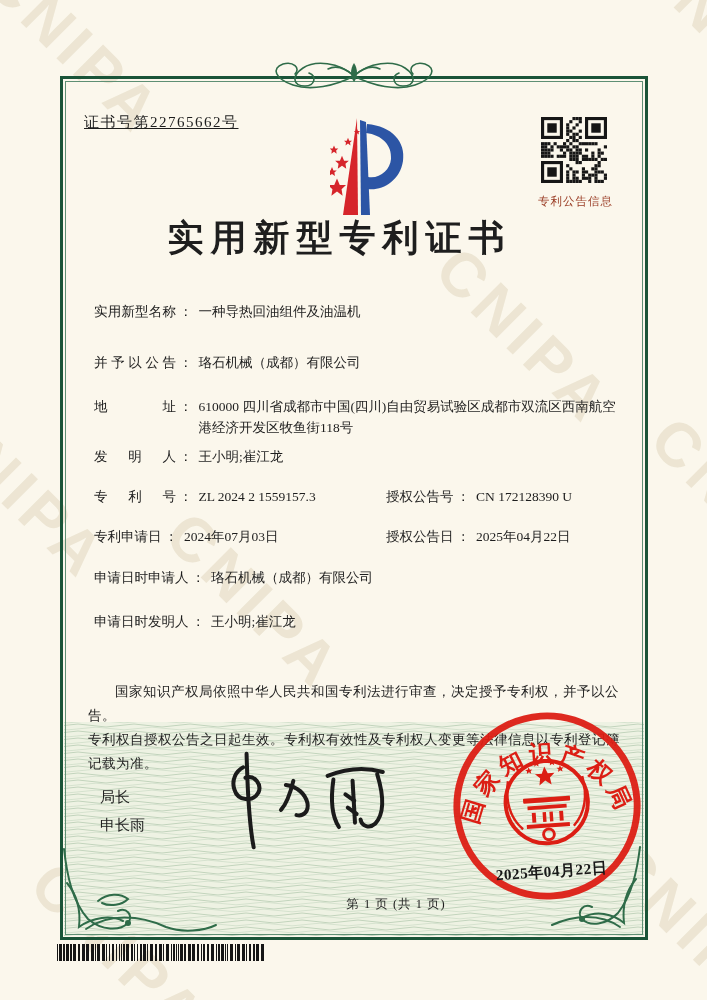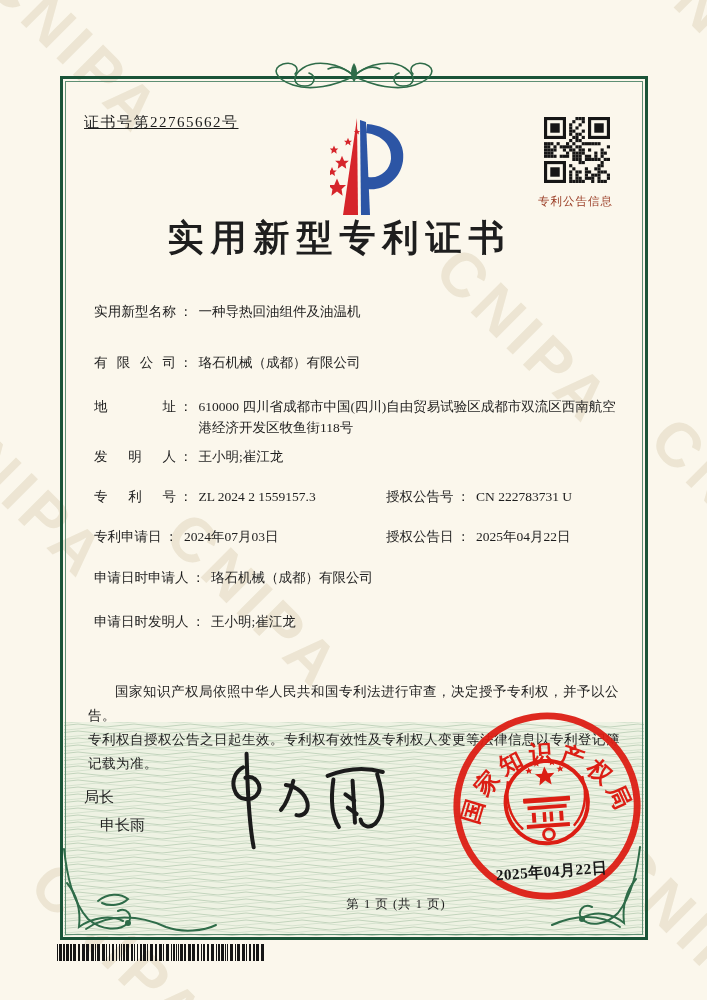--- a/index.html
+++ b/index.html
@@ -12,40 +12,40 @@
   
   .frame{position:absolute;left:60px;top:76px;width:588px;height:864px;
          border:3px solid #1a5438;box-sizing:border-box;z-index:1;}
   .frame-inner{position:absolute;inset:2px;border:1px solid #5e8f74;}
   
   .band{position:absolute;left:64px;top:722px;z-index:1;}
   .flourish{position:absolute;z-index:2;}
   
   .cert-no{position:absolute;left:84px;top:113px;font-size:15px;letter-spacing:1.5px;z-index:3;text-decoration:underline;}
   .logo{position:absolute;left:330px;top:112px;z-index:3;}
-  .qr-wrap{position:absolute;left:538px;top:117px;width:72px;text-align:right;z-index:3;font-family:Liberation Serif, serif;}
+  .qr-wrap{position:absolute;left:538px;top:117px;width:72px;text-align:center;z-index:3;font-family:Liberation Serif, serif;}
   .qr-label{margin-top:7px;font-size:11.5px;color:#993a22;letter-spacing:1px;white-space:nowrap;}
   .title{position:absolute;left:60px;top:214px;width:559px;text-align:center;
          font-size:36px;font-weight:700;letter-spacing:7px;z-index:3;}
   
   .field-row{position:absolute;left:94px;width:528px;display:flex;align-items:flex-start;
              font-size:13.5px;line-height:21px;z-index:3;}
   .lbl{flex:0 0 82px;width:82px;text-align:justify;text-align-last:justify;}
   .lbl-auto{flex:0 0 auto;width:auto;text-align-last:auto;}
   .colon{margin:0 6px 0 3px;flex:0 0 auto;}
   .val{flex:1 1 auto;}
   .val-narrow{max-width:436px;}
   .pair-left{flex:0 0 292px;display:flex;}
   .pair-right{flex:1 1 auto;display:flex;}
   
   .statement{position:absolute;left:88px;top:680px;width:534px;font-size:13.5px;
              line-height:24px;letter-spacing:0.5px;z-index:3;}
   .statement .ln1{text-indent:2em;}
   
-  .sig-title{position:absolute;left:84px;top:788px;font-size:15px;
+  .sig-title{position:absolute;left:100px;top:788px;font-size:15px;
              font-family:Liberation Mono, monospace;z-index:3;}
   .sig-name{position:absolute;left:100px;top:816px;font-size:15px;
             font-family:"Liberation Sans","DejaVu Sans",sans-serif;z-index:3;}
   .sig-hand{position:absolute;left:208px;top:748px;z-index:3;}
   
   .seal{position:absolute;left:449px;top:708px;width:196px;height:196px;
         transform:rotate(-4deg);z-index:4;}
   
   .page-no{position:absolute;left:60px;top:896px;width:672px;text-align:center;
            font-size:12.5px;letter-spacing:1px;z-index:3;}
@@ -281,21 +281,21 @@
 
   <div class="title">实用新型专利证书</div>
 
   <div class="field-row" style="top:301px">
     <span class="lbl">实用新型名称</span>
     <span class="colon">：</span>
     <span class="val">一种导热回油组件及油温机</span>
   </div>
 
   <div class="field-row" style="top:352px">
-    <span class="lbl">有限公司</span>
+    <span class="lbl">并予以公告</span>
     <span class="colon">：</span>
     <span class="val">珞石机械（成都）有限公司</span>
   </div>
 
   <div class="field-row" style="top:396px">
     <span class="lbl">地址</span>
     <span class="colon">：</span>
     <span class="val val-narrow">610000 四川省成都市中国(四川)自由贸易试验区成都市双流区西南航空港经济开发区牧鱼街118号</span>
   </div>
 
@@ -307,21 +307,21 @@
 
   <div class="field-row" style="top:486px">
     <span class="pair-left">
       <span class="lbl">专利号</span>
       <span class="colon">：</span>
       <span class="val">ZL 2024 2 1559157.3</span>
     </span>
     <span class="pair-right">
       <span class="lbl lbl-auto">授权公告号</span>
       <span class="colon">：</span>
-      <span class="val">CN 222783731 U</span>
+      <span class="val">CN 172128390 U</span>
     </span>
   </div>
 
   <div class="field-row" style="top:526px">
     <span class="pair-left">
       <span class="lbl lbl-auto">专利申请日</span>
       <span class="colon">：</span>
       <span class="val">2024年07月03日</span>
     </span>
     <span class="pair-right">

